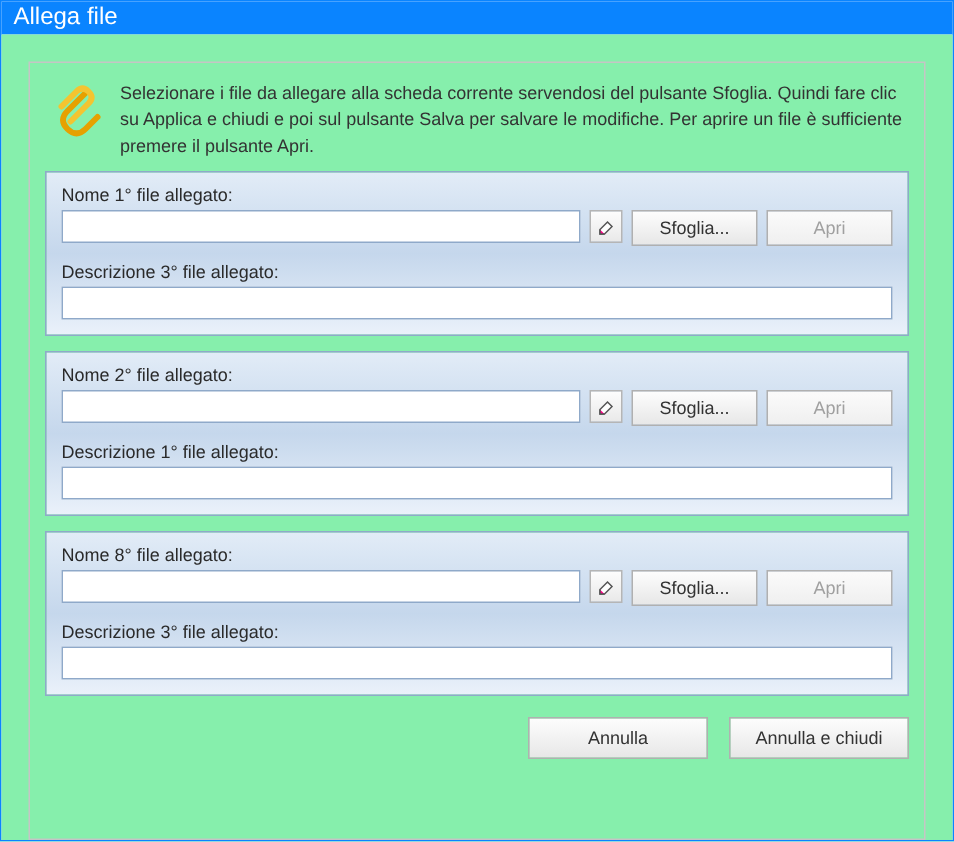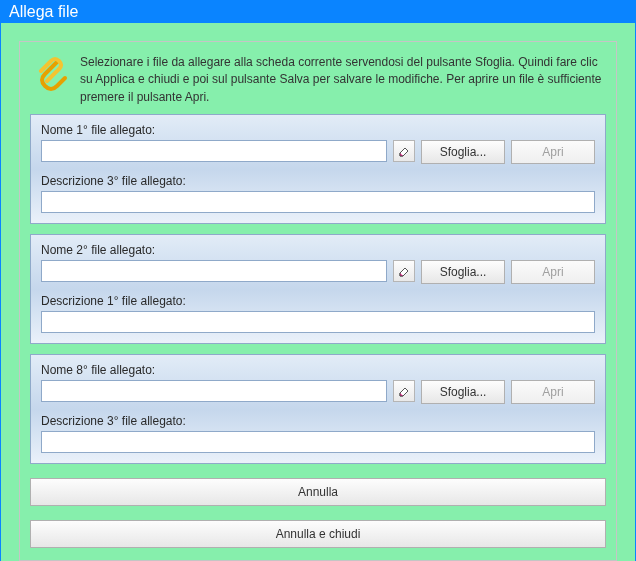--- a/index.html
+++ b/index.html
@@ -122,21 +122,20 @@
   .btn.disabled {
     color: #a0a0a0;
     cursor: default;
     background: linear-gradient(to bottom, #fbfbfb, #efefef);
   }
   .footer {
     display: flex;
     justify-content: flex-end;
     gap: 14px;
     padding-top: 14px;
-    flex-direction: column;
   }
   .footer .btn {
     min-width: 120px;
     height: 28px;
   }
 </style>
 </head>
 <body>
 
 <div class="window">

